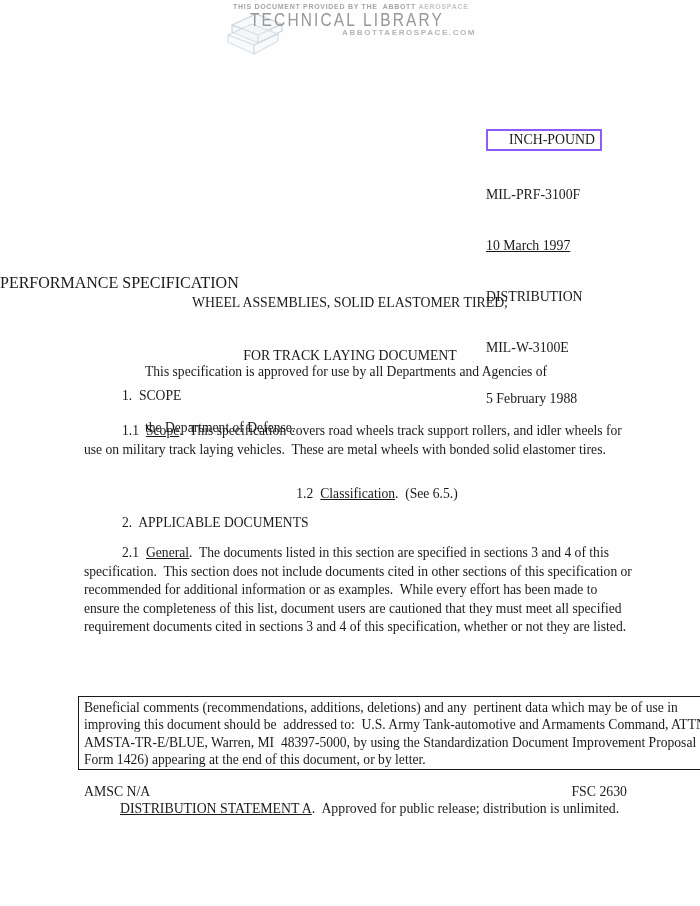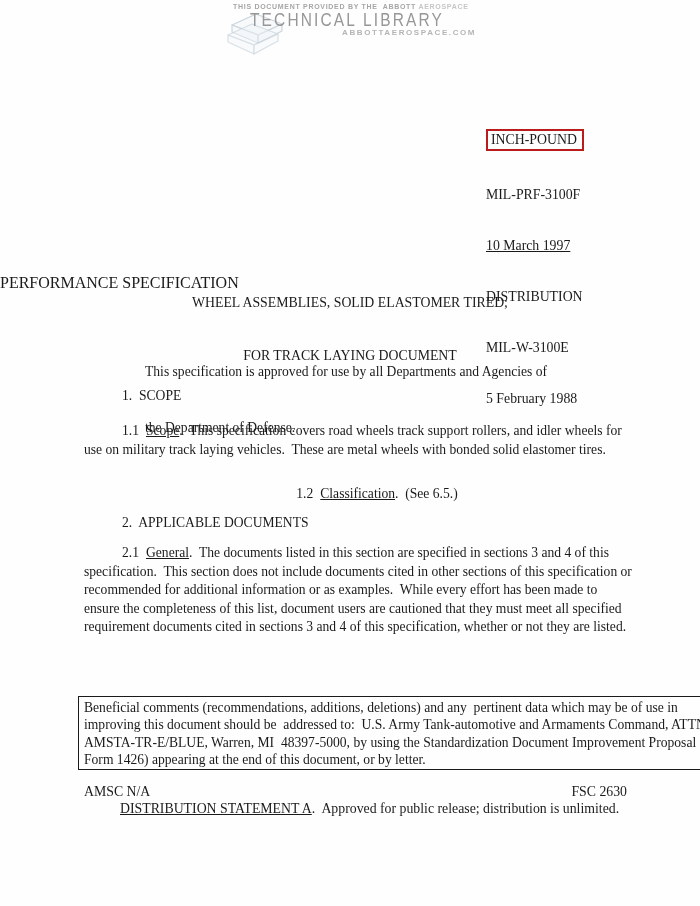--- a/index.html
+++ b/index.html
@@ -16,21 +16,21 @@
             letter-spacing:.7px;color:#a6a6a6;white-space:pre;}
   .wm-line1 .brand2{color:#c6c6c6;}
   .wm-line2{position:absolute;left:250px;top:10px;font-size:18px;color:#979797;
             letter-spacing:2.5px;transform:scaleX(.86);transform-origin:left top;
             white-space:pre;}
   .wm-line3{position:absolute;left:342px;top:28px;font-size:8px;font-weight:bold;
             letter-spacing:1.6px;color:#b5b5b5;white-space:pre;}
   
   .docid{position:absolute;left:486px;top:95px;font-size:13.8px;line-height:17px;
          white-space:pre;}
-  .inchpound{display:inline-block;border:2px solid #b91c1c;padding:0 5px 1px 3px;
+  .inchpound{display:inline-block;border:2px solid #8b5cf6;padding:0 5px 1px 21px;
              margin-bottom:1px;}
   .u{text-decoration:underline;}
   
   .title1{position:absolute;left:0;top:228px;width:700px;text-align:left;
           font-size:16px;white-space:pre;margin-top:46px;}
   .title23{position:absolute;left:0;top:259px;width:700px;text-align:center;
            font-size:13.8px;line-height:17.5px;white-space:pre;}
   
   .approval{position:absolute;left:145px;top:326px;font-size:13.6px;
             line-height:18.5px;white-space:pre;}

